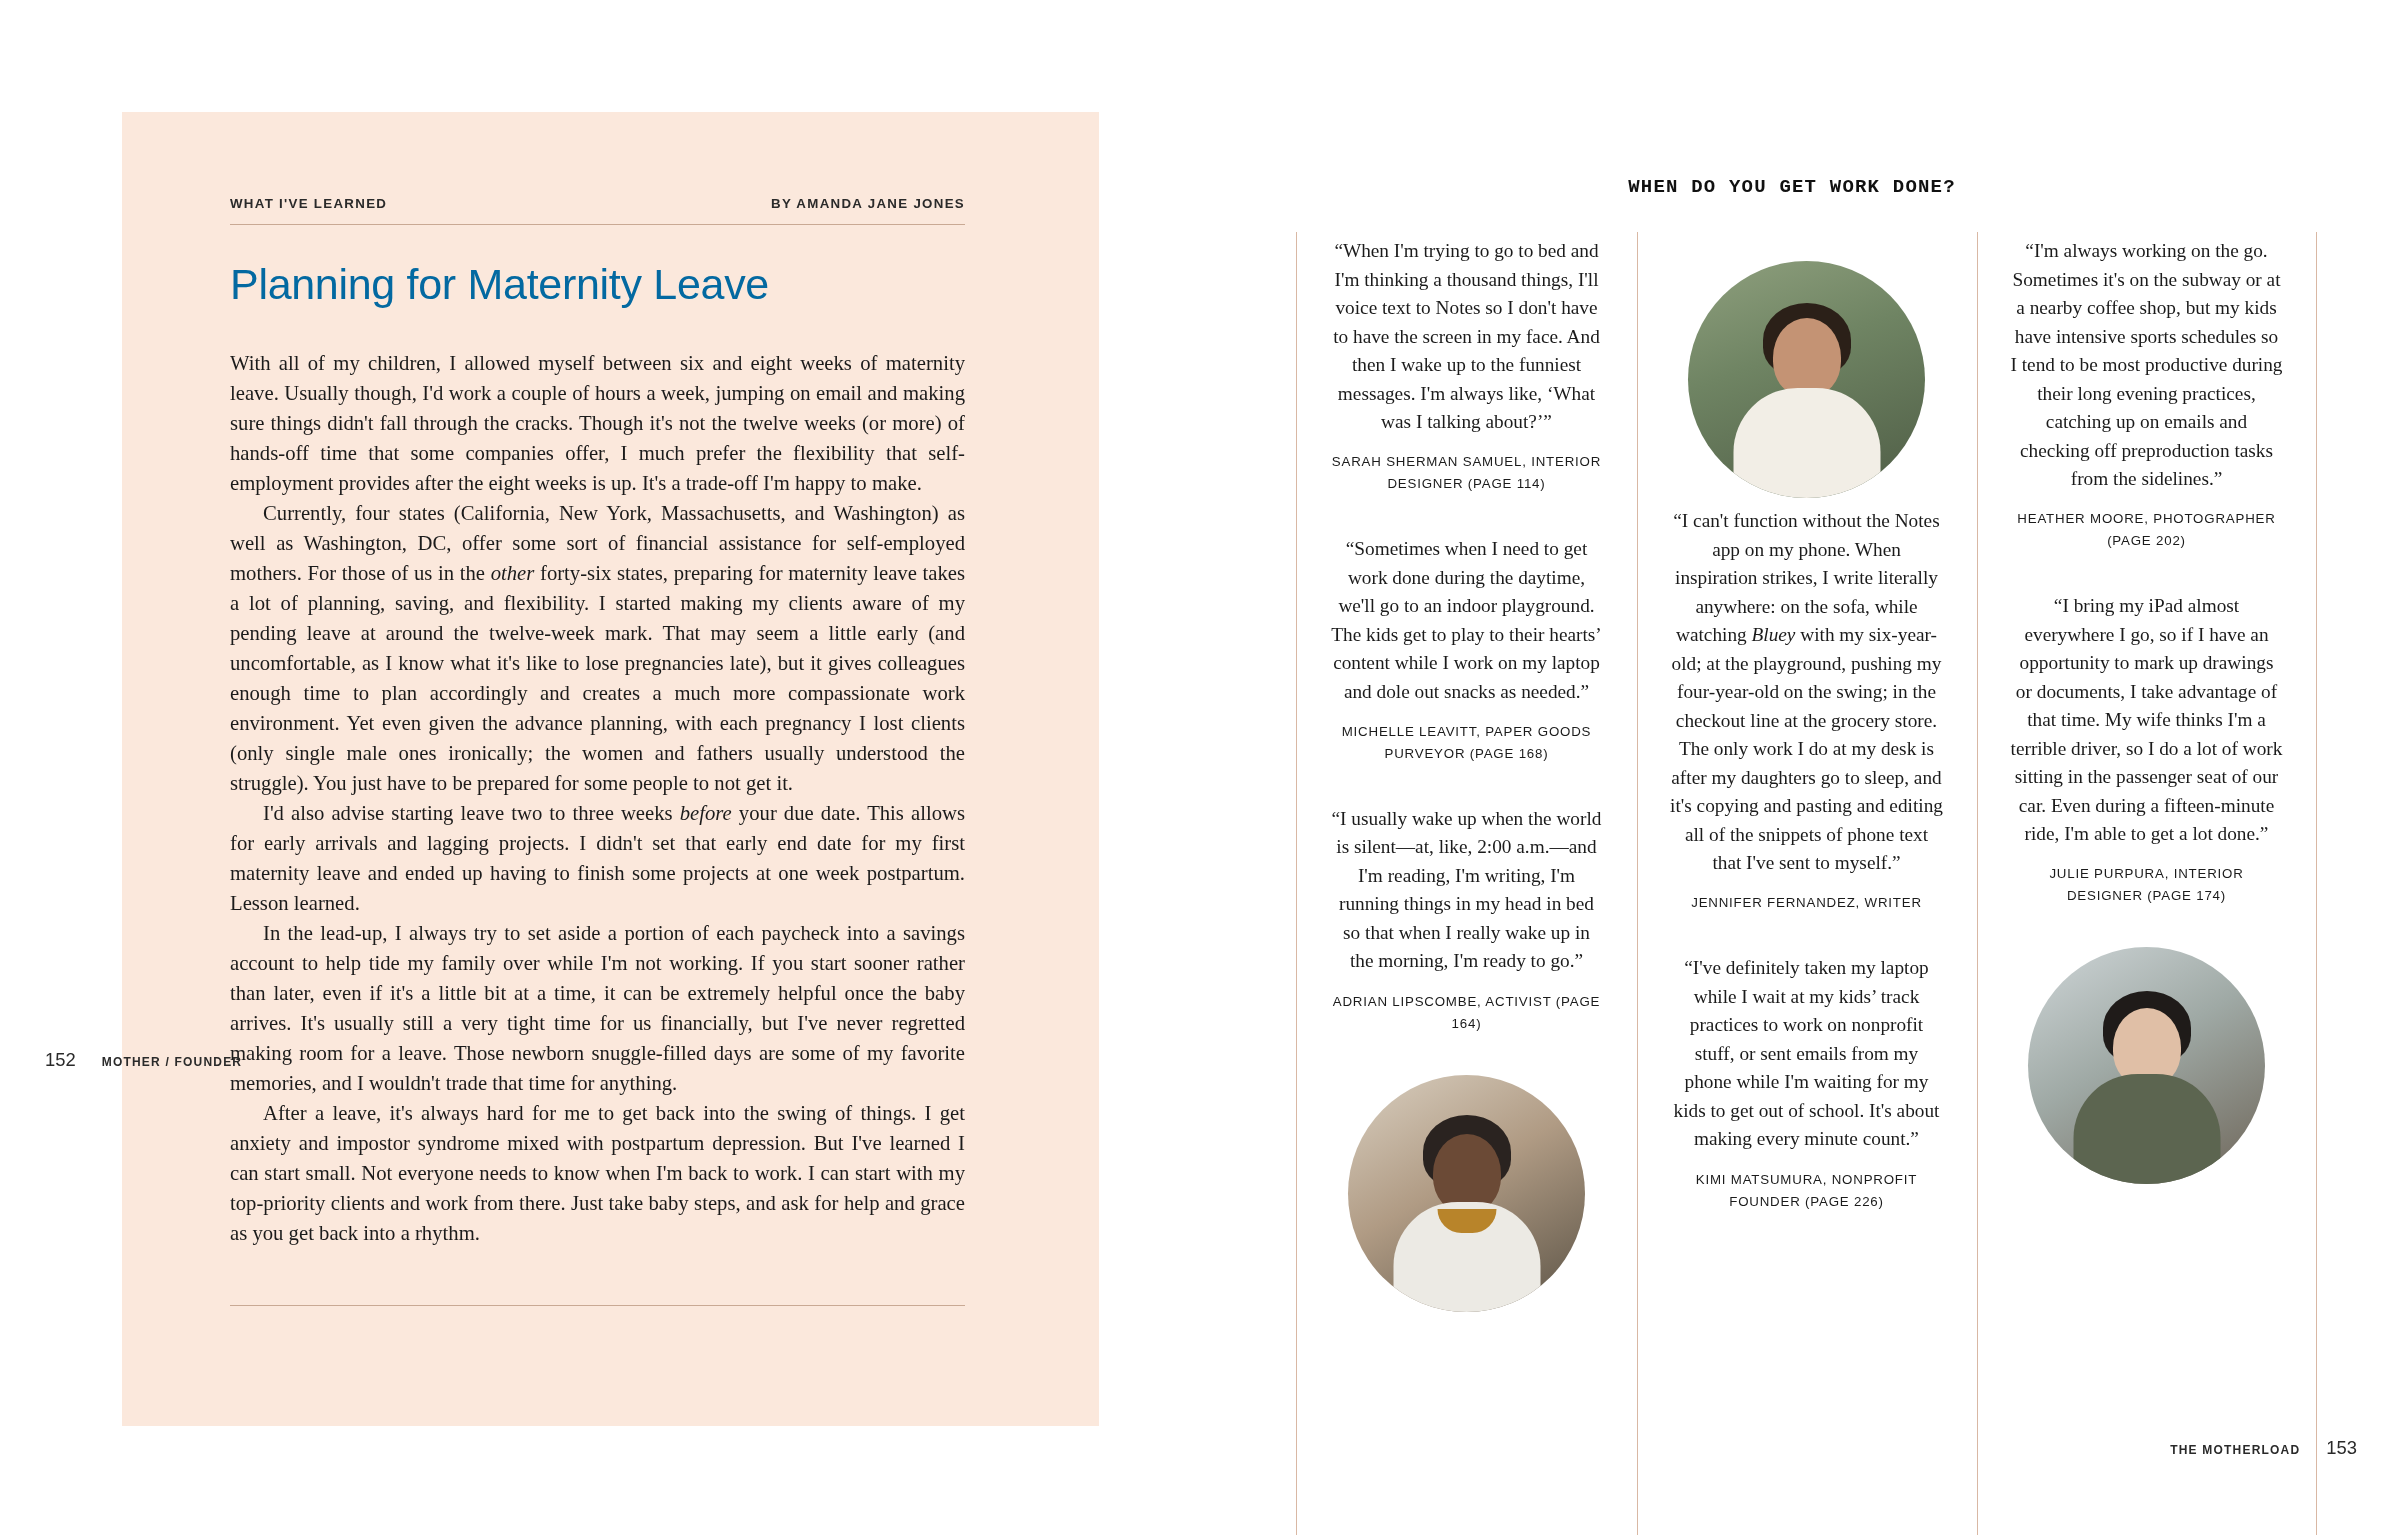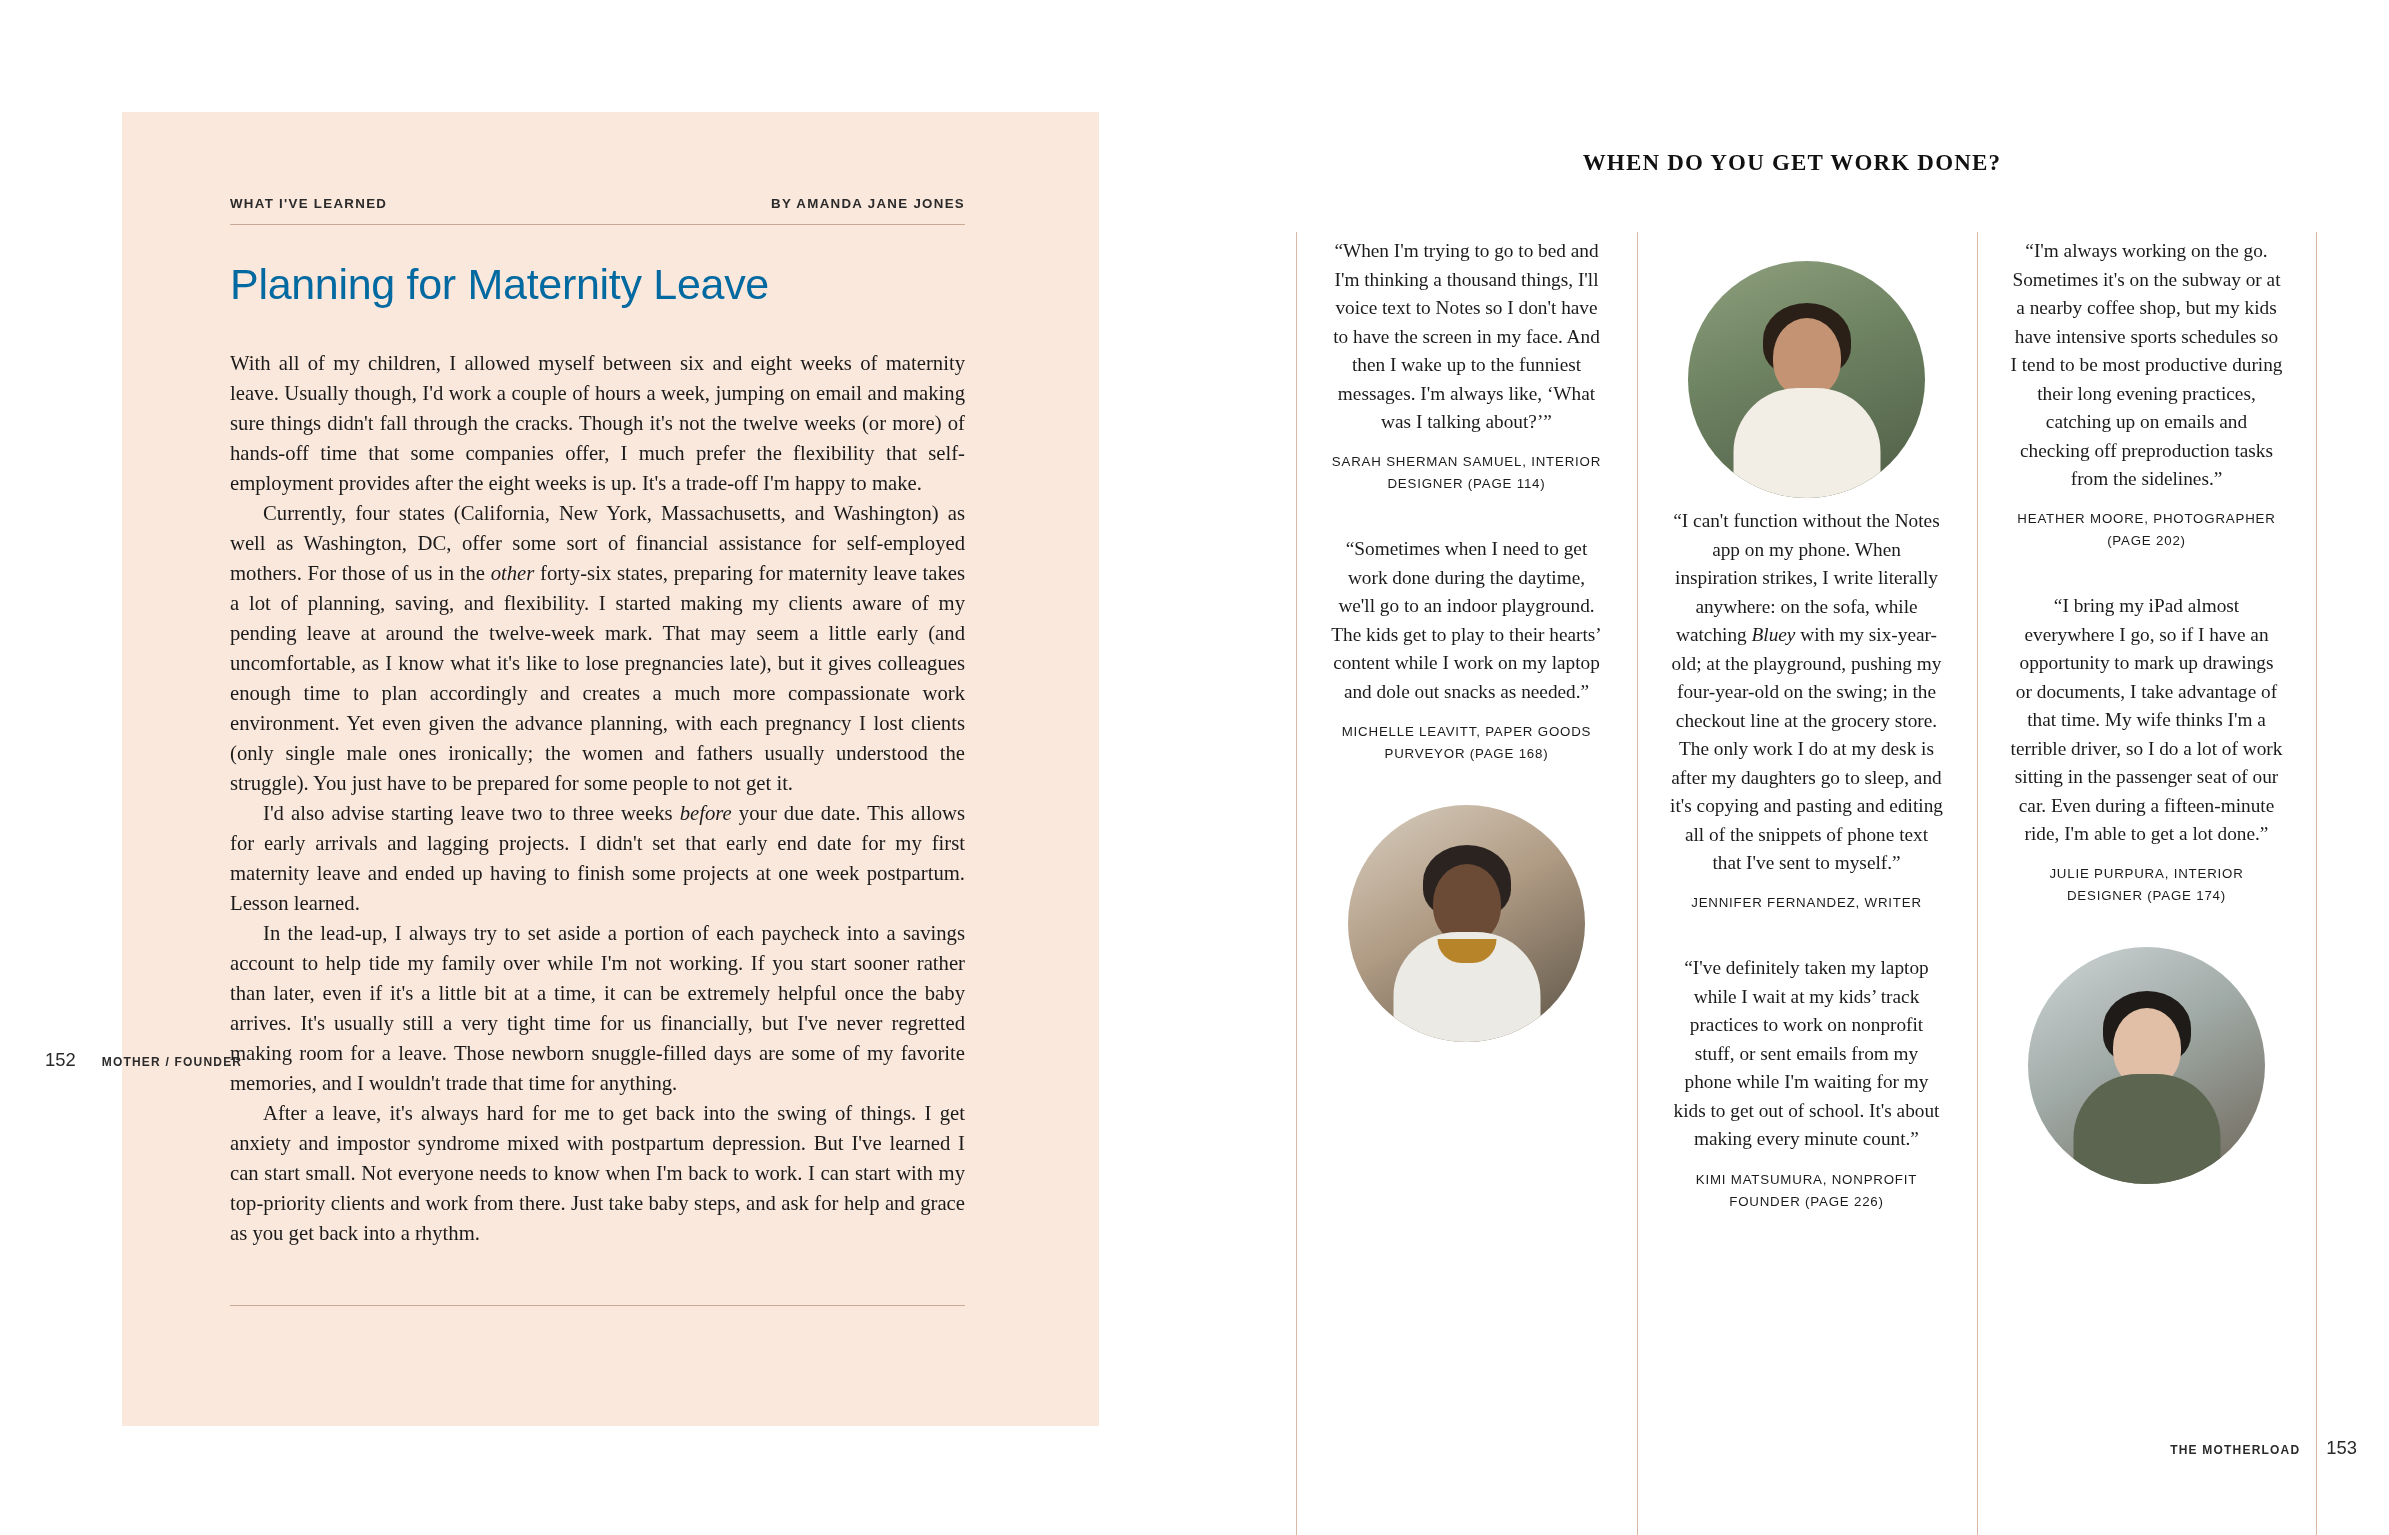--- a/index.html
+++ b/index.html
@@ -125,26 +125,26 @@
   .motherload-arc text {
     font-family: "Liberation Sans", sans-serif;
     font-size: 13px;
     font-weight: 700;
     letter-spacing: 2.2px;
     fill: #1b1b1b;
   }
 
   .right-title {
     position: absolute;
-    top: 150px;
+    top: 176px;
     left: 0;
     width: 1195px;
     text-align: center;
-    font-family: Liberation Serif, serif;
-    font-size: 23px;
+    font-family: Liberation Mono, monospace;
+    font-size: 19px;
     font-weight: 700;
     letter-spacing: 1.2px;
     color: #111;
   }
 
   .columns {
     position: absolute;
     top: 237px;
     left: 1297px;
     left: 102px;
@@ -301,20 +301,24 @@
 
       <div class="col c1">
         <div class="block">
           <p class="quote">“When I'm trying to go to bed and I'm thinking a thousand things, I'll voice text to Notes so I don't have to have the screen in my face. And then I wake up to the funniest messages. I'm always like, ‘What was I talking about?’”</p>
           <p class="attrib">SARAH SHERMAN SAMUEL, INTERIOR DESIGNER (PAGE 114)</p>
         </div>
         <div class="block">
           <p class="quote">“Sometimes when I need to get work done during the daytime, we'll go to an indoor playground. The kids get to play to their hearts’ content while I work on my laptop and dole out snacks as needed.”</p>
           <p class="attrib">MICHELLE LEAVITT, PAPER GOODS PURVEYOR (PAGE 168)</p>
         </div>
+        <div class="block">
+          <p class="quote">“I usually wake up when the world is silent—at, like, 2:00 a.m.—and I'm reading, I'm writing, I'm running things in my head in bed so that when I really wake up in the morning, I'm ready to go.”</p>
+          <p class="attrib">ADRIAN LIPSCOMBE, ACTIVIST (PAGE 164)</p>
+        </div>
         <div class="portrait ph-c">
           <div class="ph-fig ph-hair" style="background:#2a2320;"></div>
           <div class="ph-fig ph-head" style="background:#6b4a36; top:59px;"></div>
           <div class="ph-fig ph-body" style="background:#eceae4;"></div>
           <div class="ph-fig" style="width:59px;height:24px;background:#b8842a;border-radius:0 0 37px 37px;top:134px;"></div>
         </div>
       </div>
 
       <div class="col c2">
         <div class="portrait ph-a">

